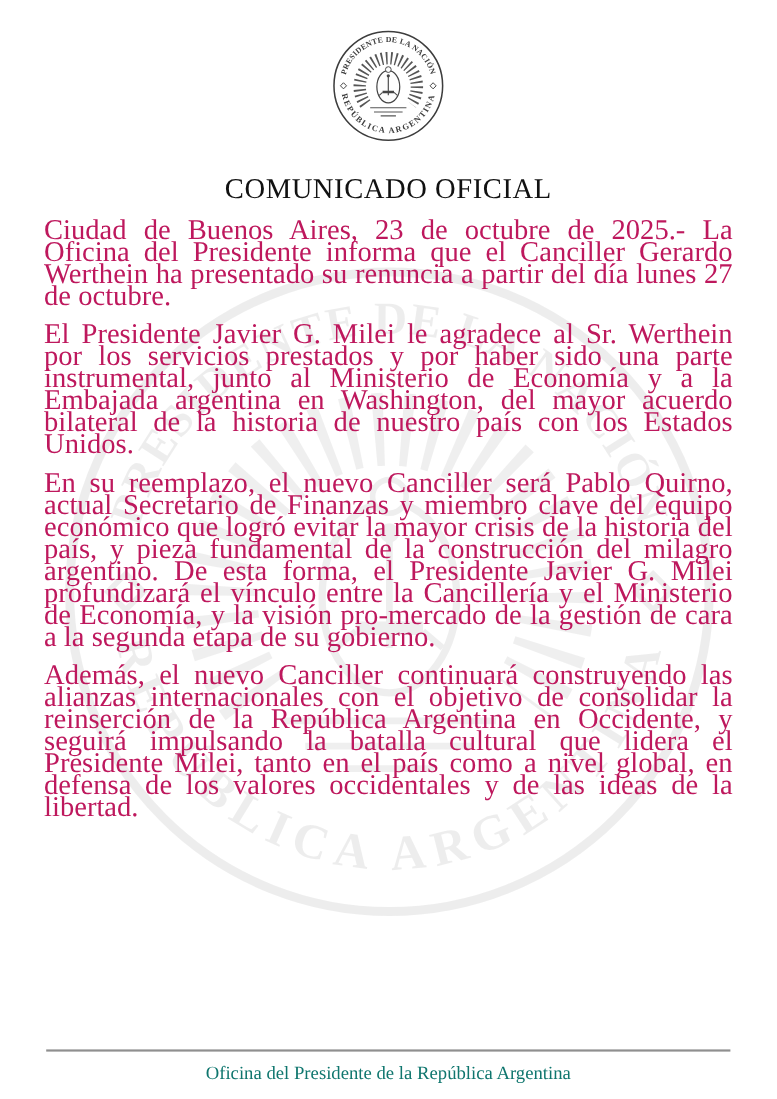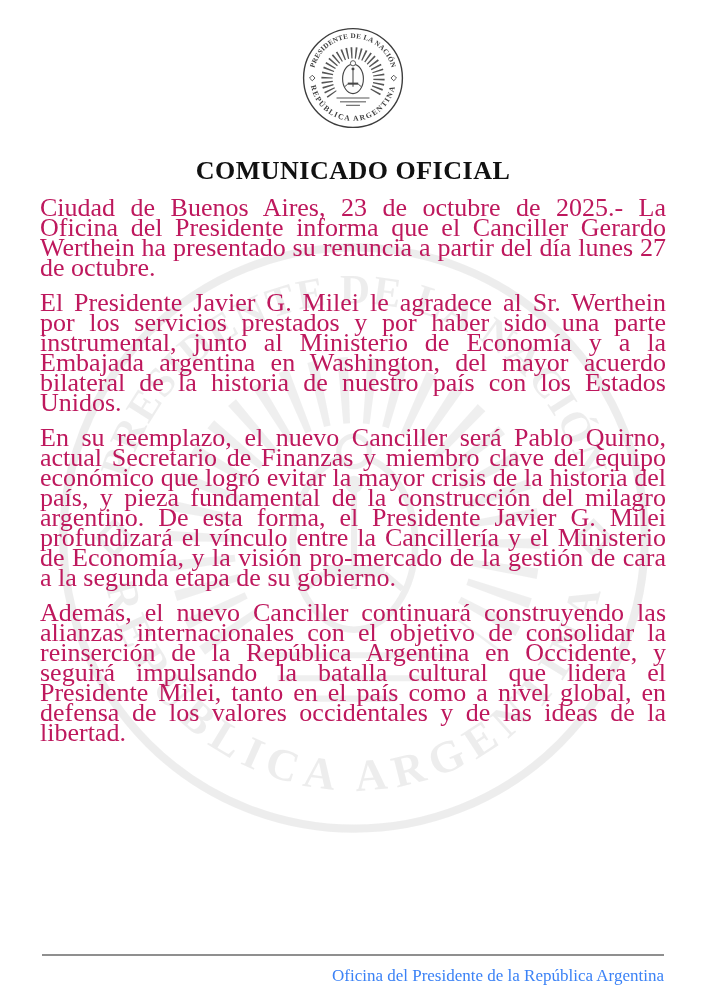--- a/index.html
+++ b/index.html
@@ -23,21 +23,21 @@
     opacity: 0.085;
     pointer-events: none;
   }
   
   .header { padding-top: 26px; text-align: center; position: relative; }
   .seal { width: 104px; height: 104px; display: inline-block; }
   .title {
     margin: 22px 0 0 0;
     font-size: 26px;
     line-height: 30px;
-    font-weight: bold;
+    font-weight: normal;
     letter-spacing: 0.5px;
     color: #111111;
     text-align: center;
   }
   
   .body-text {
     position: relative;
     margin: 12px 40px 0 40px;
   }
   .body-text p {
@@ -56,24 +56,24 @@
     padding: 0 42px 13px 42px;
     background: transparent;
   }
   .footer-rule {
     height: 0;
     border-top: 2px solid #8f8f8f;
     margin: 0;
   }
   .footer-text {
     margin-top: 9px;
-    text-align: right;
+    text-align: center;
     font-size: 17px;
     line-height: 21px;
-    color: #3b82f6;
+    color: #0f766e;
   }
   svg text { font-family: "Liberation Serif", "DejaVu Serif", serif; }
 </style>
 </head>
 <body>
 
 <div class="page">
 
   <svg class="watermark" viewBox="0 0 120 120" aria-hidden="true">
     <defs>

